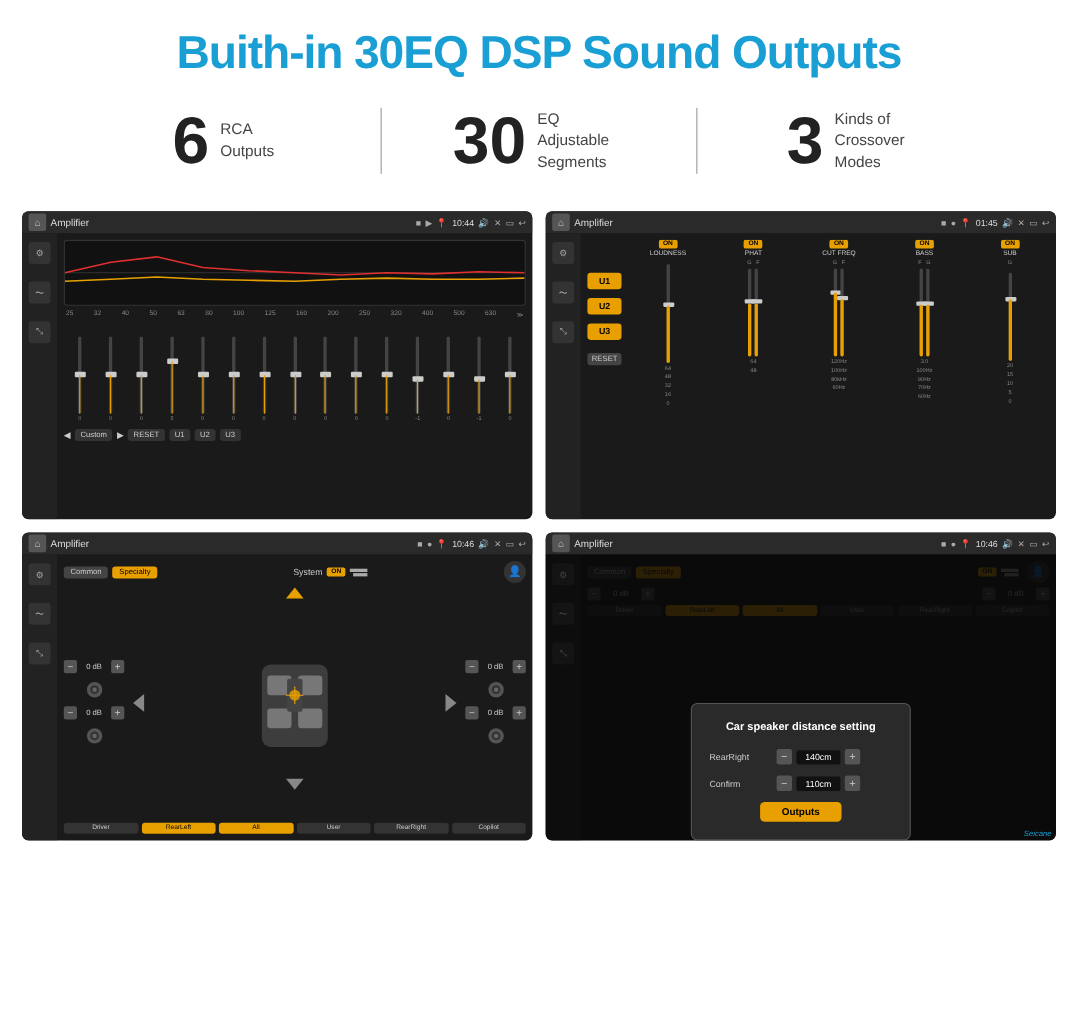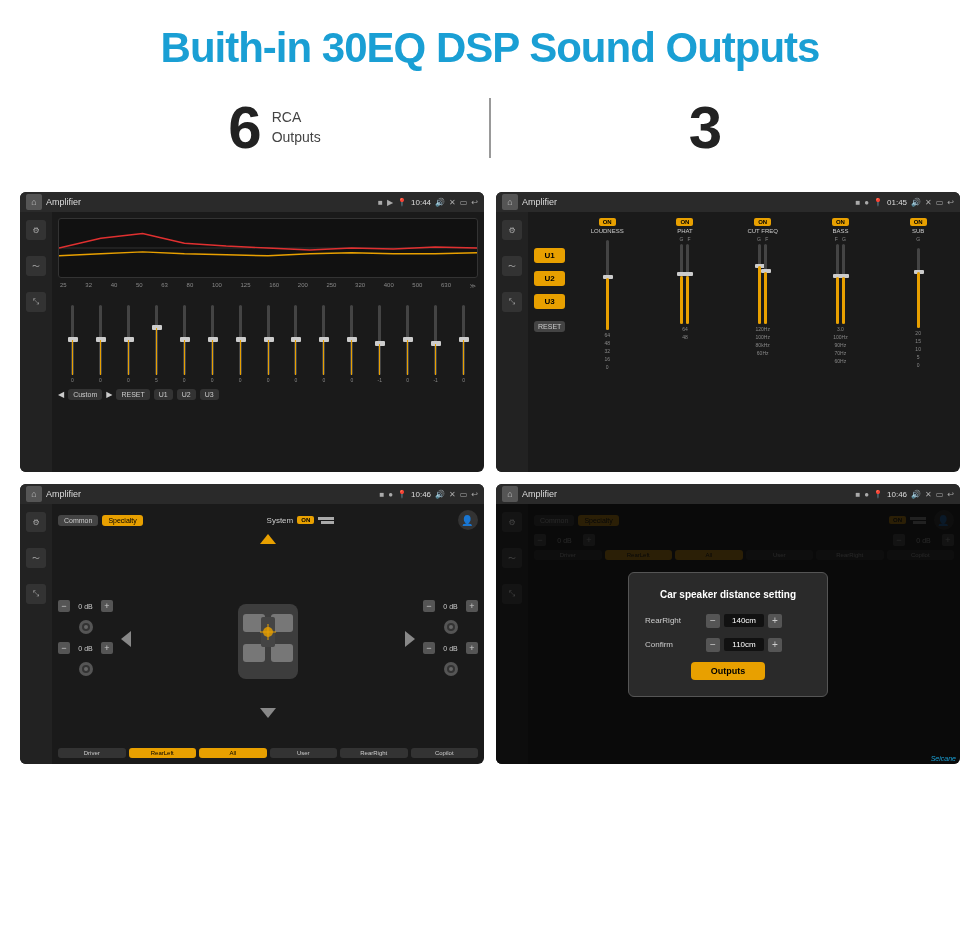--- a/index.html
+++ b/index.html
@@ -419,21 +419,21 @@
       display: flex;
       height: calc(100% - 20px);
       position: relative;
     }
 
     .dialog-overlay {
       position: absolute;
       top: 0; left: 0; right: 0; bottom: 0;
       background: rgba(0,0,0,0.6);
       display: flex;
-      align-items: center;
+      align-items: flex-end;
       justify-content: center;
       z-index: 10;
     }
 
     .dialog-box {
       background: #2a2a2a;
       border: 1px solid #555;
       border-radius: 6px;
       padding: 16px;
       min-width: 200px;
@@ -521,23 +521,28 @@
 <body>
 
 <h1 class="page-title">Buith-in 30EQ DSP Sound Outputs</h1>
 
 <div class="stats-row">
   <div class="stat-item">
     <span class="stat-number">6</span>
     <span class="stat-label">RCA<br>Outputs</span>
   </div>
   <div class="stat-divider"></div>
+  <div class="stat-item">
+    <span class="stat-number">30</span>
+    <span class="stat-label">EQ Adjustable<br>Segments</span>
+  </div>
   <div class="stat-divider"></div>
   <div class="stat-item">
     <span class="stat-number">3</span>
+    <span class="stat-label">Kinds of<br>Crossover Modes</span>
   </div>
 </div>
 
 <div class="screens-grid">
 
   <div class="screen">
     <div class="status-bar">
       <div class="status-home">⌂</div>
       <span class="status-title">Amplifier</span>
       <span class="status-icon">■</span>

